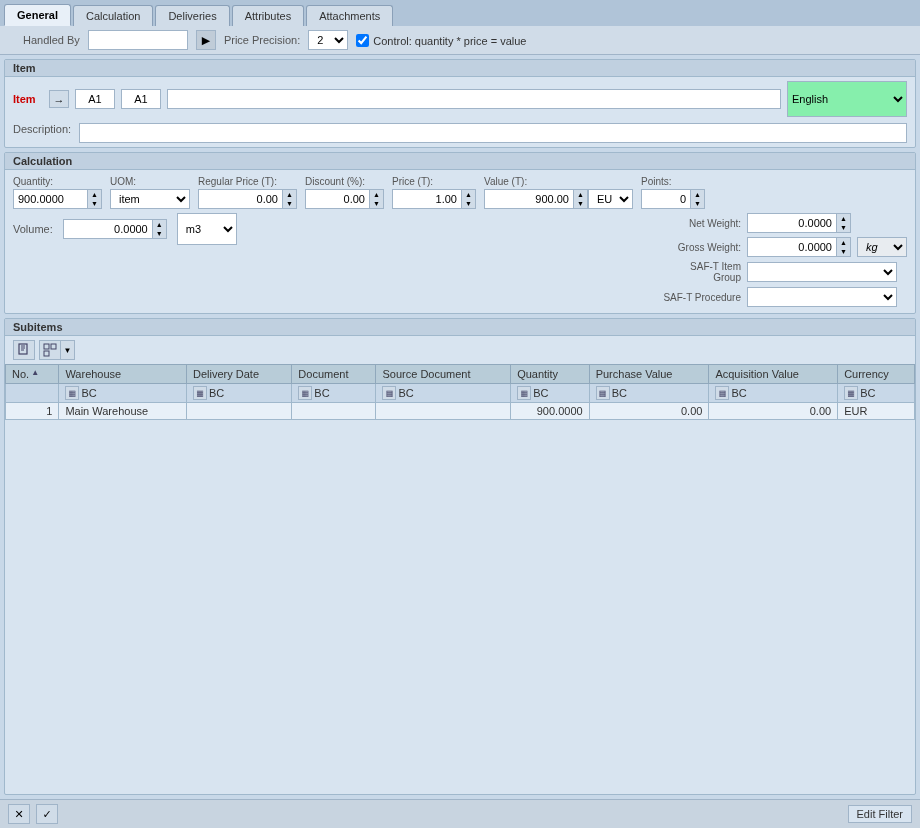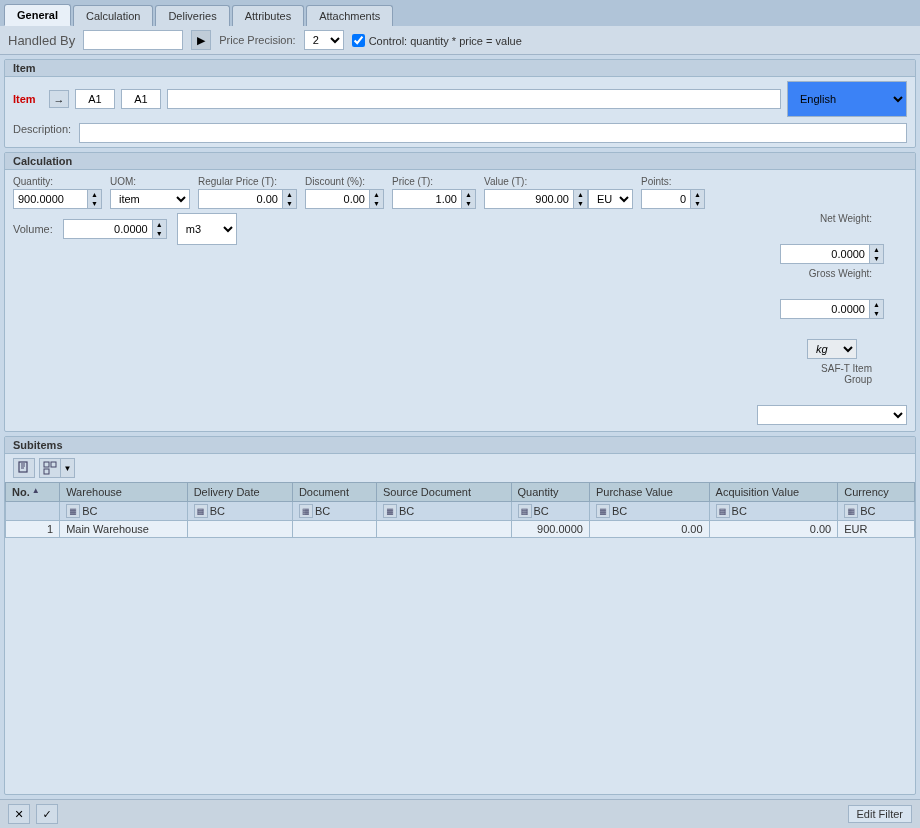--- a/index.html
+++ b/index.html
@@ -7,42 +7,42 @@
 
     .main-container { width: 920px; height: 828px; background: #c8d8e8; display: flex; flex-direction: column; }
 
     
     .tabs-bar { display: flex; align-items: flex-end; padding: 4px 4px 0 4px; background: #b0c4d8; }
     .tab { padding: 4px 12px; border: 1px solid #8aa0b8; border-bottom: none; background: #d0dce8; cursor: pointer; margin-right: 2px; border-radius: 3px 3px 0 0; color: #333; }
     .tab.active { background: #e8f0f8; border-bottom: 1px solid #e8f0f8; font-weight: bold; color: #000; }
 
     
     .toolbar { display: flex; align-items: center; padding: 4px 8px; background: #d0dce8; border-bottom: 1px solid #a0b4c8; gap: 8px; }
-    .toolbar-label { color: #555; font-size: 13px; }
+    .toolbar-label { color: #555; font-size: 11px; margin-left: 15px; }
     .toolbar-input { border: 1px solid #a0b4c8; background: #fff; padding: 2px 4px; height: 20px; width: 100px; }
     .toolbar-arrow { width: 20px; height: 20px; background: #c0ccd8; border: 1px solid #a0b4c8; display: flex; align-items: center; justify-content: center; cursor: pointer; }
     .price-precision-label { color: #555; }
     .precision-select { border: 1px solid #a0b4c8; background: #fff; padding: 1px 4px; height: 20px; width: 40px; }
     .checkbox-label { display: flex; align-items: flex-end; gap: 4px; color: #333; }
 
     
     .content-area { flex: 1; overflow-y: auto; padding: 4px; display: flex; flex-direction: column; gap: 4px; }
 
     
     .section-box { background: #d8e4f0; border: 1px solid #a0b8cc; border-radius: 2px; }
     .section-title { background: #c0d0e0; border-bottom: 1px solid #a0b8cc; padding: 2px 8px; font-weight: bold; color: #333; font-size: 11px; }
 
     
     .item-section { }
     .item-row { display: flex; align-items: center; padding: 4px 8px; gap: 6px; }
     .item-label { font-weight: bold; color: #c00; width: 30px; }
     .item-arrow-btn { width: 20px; height: 18px; background: #d0dce8; border: 1px solid #a0b4c8; display: flex; align-items: center; justify-content: center; cursor: pointer; }
     .item-code-input { border: 1px solid #a0b4c8; background: #fff; padding: 2px 4px; height: 20px; width: 40px; text-align: center; }
     .item-name-input { border: 1px solid #a0b4c8; background: #fff; padding: 2px 4px; height: 20px; flex: 1; }
-    .item-lang-select { border: 1px solid #a0b4c8; background: #3b82f6; padding: 2px 8px; height: 36px; width: 120px; }
+    .item-lang-select { border: 1px solid #a0b4c8; background: #86efac; padding: 2px 0; height: 36px; width: 120px; }
     .desc-row { display: flex; align-items: flex-start; padding: 2px 8px 4px 8px; gap: 6px; }
     .desc-label { color: #555; width: 60px; }
     .desc-input { border: 1px solid #a0b4c8; background: #fff; padding: 2px 4px; height: 20px; flex: 1; }
 
     
     .calc-section { }
     .calc-grid { padding: 6px 8px; display: flex; flex-direction: column; gap: 4px; }
     .calc-row { display: flex; align-items: center; gap: 8px; }
     .field-group { display: flex; flex-direction: column; gap: 2px; }
     .field-label { color: #555; font-size: 10px; }
@@ -54,21 +54,21 @@
     .eur-select { border: 1px solid #a0b4c8; background: #fff; padding: 2px 4px; height: 20px; width: 45px; }
     .retail-select { border: 1px solid #a0b4c8; background: #fff; padding: 2px 4px; height: 20px; width: 90px; }
     .vat-select { border: 1px solid #a0b4c8; background: #e8ecf0; padding: 2px 4px; height: 20px; width: 80px; }
     .vol-label { color: #555; }
     .m3-select { border: 1px solid #a0b4c8; background: #fff; padding: 2px 4px; height: 32px; width: 60px; }
     .kg-select { border: 1px solid #a0b4c8; background: #e8ecf0; padding: 2px 4px; height: 20px; width: 50px; font-style: italic; }
     .saft-select { border: 1px solid #a0b4c8; background: #fff; padding: 2px 4px; height: 20px; width: 150px; }
 
     
     .right-col { display: flex; flex-direction: column; gap: 4px; margin-left: auto; }
-    .right-row { display: flex; align-items: center; gap: 20px; flex-direction: column; }
+    .right-row { display: flex; align-items: center; gap: 6px; }
 
     
     .subitems-section { flex: 1; }
     .subitems-toolbar { display: flex; align-items: center; padding: 4px 8px; gap: 4px; }
     .icon-btn { width: 22px; height: 20px; background: #d0dce8; border: 1px solid #a0b4c8; display: flex; align-items: center; justify-content: center; cursor: pointer; font-size: 12px; }
     .icon-btn-arrow { width: 14px; height: 20px; background: #d0dce8; border: 1px solid #a0b4c8; border-left: none; display: flex; align-items: center; justify-content: center; cursor: pointer; font-size: 8px; }
 
     
     .subitems-table { width: 100%; border-collapse: collapse; }
     .subitems-table th { background: #b8ccd8; border: 1px solid #90a8bc; padding: 3px 6px; text-align: left; font-weight: normal; color: #333; white-space: nowrap; }
@@ -79,21 +79,21 @@
     .filter-icon { width: 14px; height: 14px; background: #d0dce8; border: 1px solid #a0b4c8; display: flex; align-items: center; justify-content: center; font-size: 8px; cursor: pointer; color: #446; }
     .sort-arrow { font-size: 8px; color: #446; }
 
     
     .bottom-bar { display: flex; align-items: center; justify-content: space-between; padding: 4px 8px; background: #c8d4e0; border-top: 1px solid #a0b4c8; }
     .bottom-left { display: flex; gap: 6px; }
     .bottom-btn { width: 22px; height: 20px; background: #d0dce8; border: 1px solid #a0b4c8; display: flex; align-items: center; justify-content: center; cursor: pointer; font-size: 11px; }
     .edit-filter-btn { border: 1px solid #a0b4c8; background: #d8e4f0; padding: 2px 8px; cursor: pointer; color: #333; }
 
     
-    .th-content { display: flex; align-items: flex-start; gap: 2px; font-weight: bold; }
+    .th-content { display: flex; align-items: flex-start; gap: 2px; }
 
     .w-qty { width: 75px; }
     .w-reg { width: 85px; }
     .w-price { width: 70px; }
     .w-value { width: 90px; }
   </style>
 </head>
 <body>
 
 <div class="main-container">
@@ -260,20 +260,26 @@
                   <div class="spin-up">▲</div>
                   <div class="spin-down">▼</div>
                 </div>
               </div>
               <select class="kg-select">
                 <option>kg</option>
               </select>
             </div>
             <div class="right-row">
               <span class="field-label" style="width:80px;text-align:right;">SAF-T Item Group</span>
+              <select class="saft-select">
+                <option></option>
+              </select>
+            </div>
+            <div class="right-row">
+              <span class="field-label" style="width:80px;text-align:right;">SAF-T Procedure</span>
               <select class="saft-select">
                 <option></option>
               </select>
             </div>
           </div>
         </div>
 
       </div>
     </div>
 

